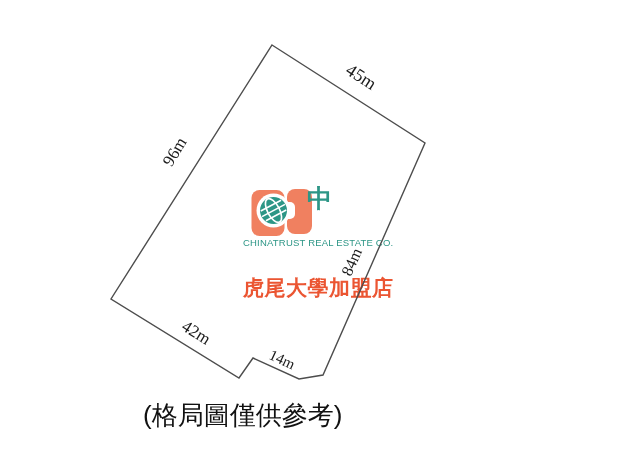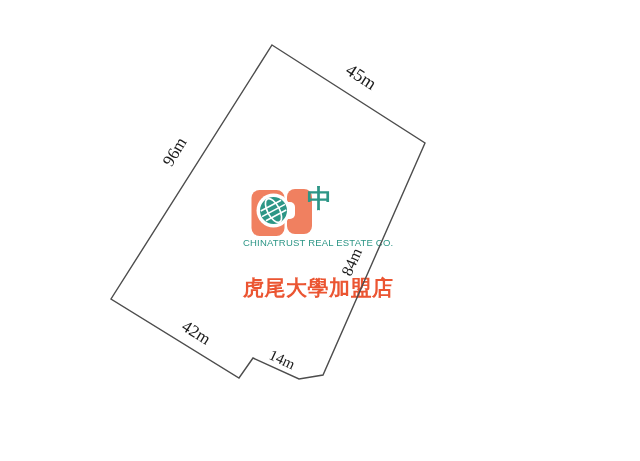--- a/index.html
+++ b/index.html
@@ -131,14 +131,15 @@
   <svg id="outline-svg" viewBox="0 0 640 461" xmlns="http://www.w3.org/2000/svg">
     <polygon points="272,45 425,143 323,375 299,379 253,358 239,378 111,299"></polygon>
   </svg>
 
   <div class="dim-label dim-45">45m</div>
   <div class="dim-label dim-96">96m</div>
   <div class="dim-label dim-42">42m</div>
   <div class="dim-label dim-14">14m</div>
   <div class="dim-label dim-84">84m</div>
 
+  <div class="caption">(格局圖僅供參考)</div>
 
 </div>
 
 </body></html>

